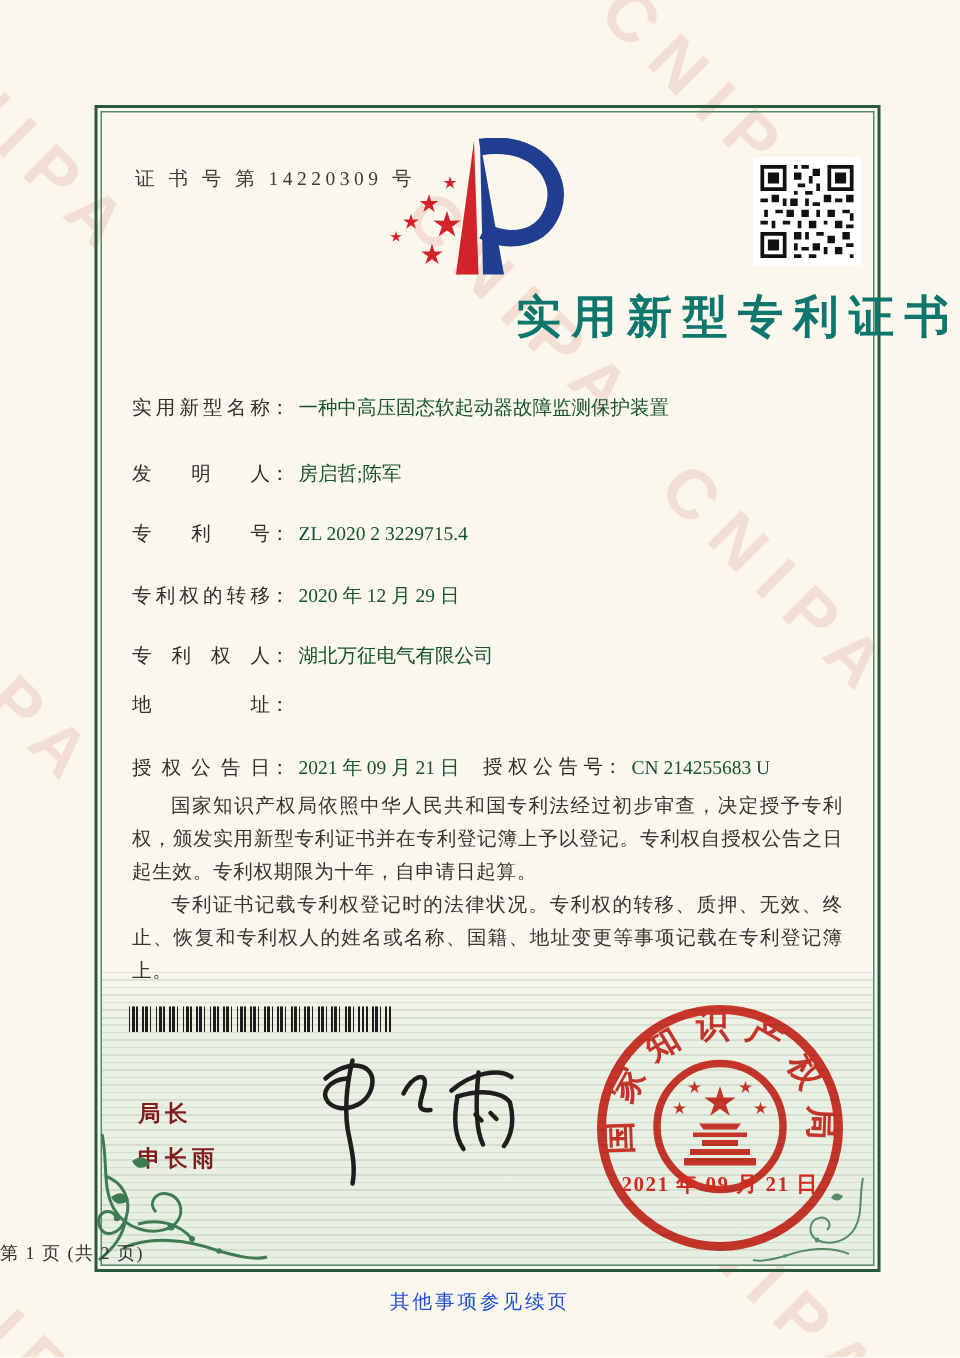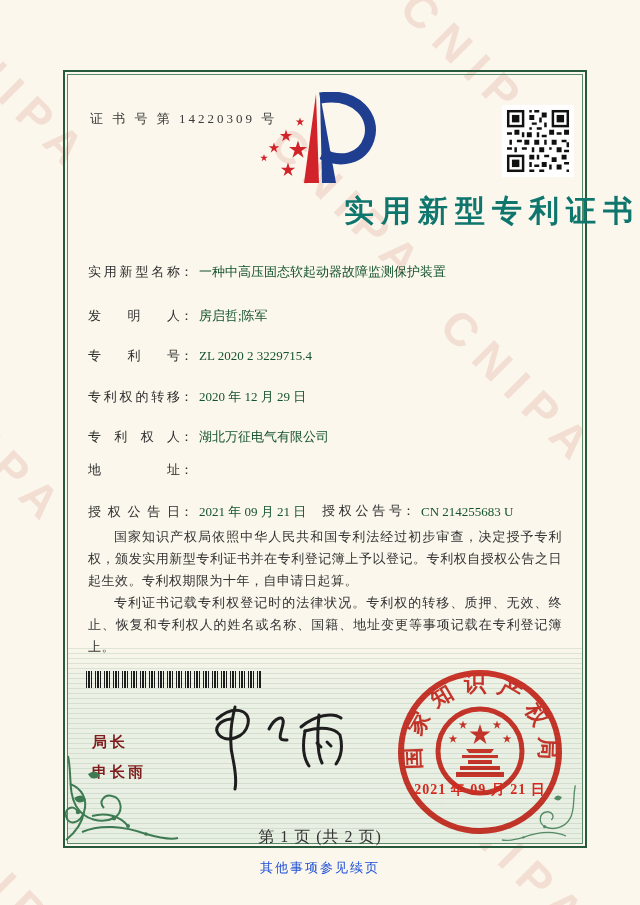--- a/index.html
+++ b/index.html
@@ -49,21 +49,21 @@
   .barcode{position:absolute; left:86px; top:671px; width:176px; height:17px; z-index:4;
     background:repeating-linear-gradient(90deg,#1c1c1c 0 1px,rgba(0,0,0,0) 1px 2px,#1c1c1c 2px 4px,rgba(0,0,0,0) 4px 5px,#1c1c1c 5px 6px,rgba(0,0,0,0) 6px 9px);}
   .sig-title,.sig-name{
     position:absolute; left:92px; z-index:4; font-family:"Liberation Sans","DejaVu Sans",sans-serif;
     font-weight:bold; font-size:15px; letter-spacing:3px; color:#7f1d1d;}
   .sig-title{top:733px;} .sig-name{top:763px;}
   .handwriting{position:absolute; left:193px; top:697px; z-index:4;}
   .seal{position:absolute; left:395px; top:667px; z-index:5; opacity:.93; mix-blend-mode:multiply;}
   .seal-date{position:absolute; left:393px; top:781px; width:174px; z-index:6; text-align:center;
     font-size:14px; font-weight:bold; color:#d5281e; letter-spacing:1px;}
-  .page-info{position:absolute; left:0; top:827px; width:100%; z-index:4; text-align:center; font-size:16px; color:#333; letter-spacing:1px;}
+  .page-info{position:absolute; left:0; top:827px; width:100%; z-index:4; font-size:12px; color:#333; letter-spacing:1px;}
   .cont-note{position:absolute; left:0; top:859px; width:100%; z-index:4; text-align:center; font-size:13px; color:#1d4ed8; letter-spacing:2px;}
   .flourish{position:absolute; z-index:4;}
   .flourish-bl{left:62px; top:754px;}
   .flourish-br{left:498px; top:784px; transform:scaleX(-1); opacity:.85;}
   .hidden-defs{position:absolute; width:0; height:0; overflow:hidden;}
 </style>
 </head>
 <body>
 
 <div class="page">

